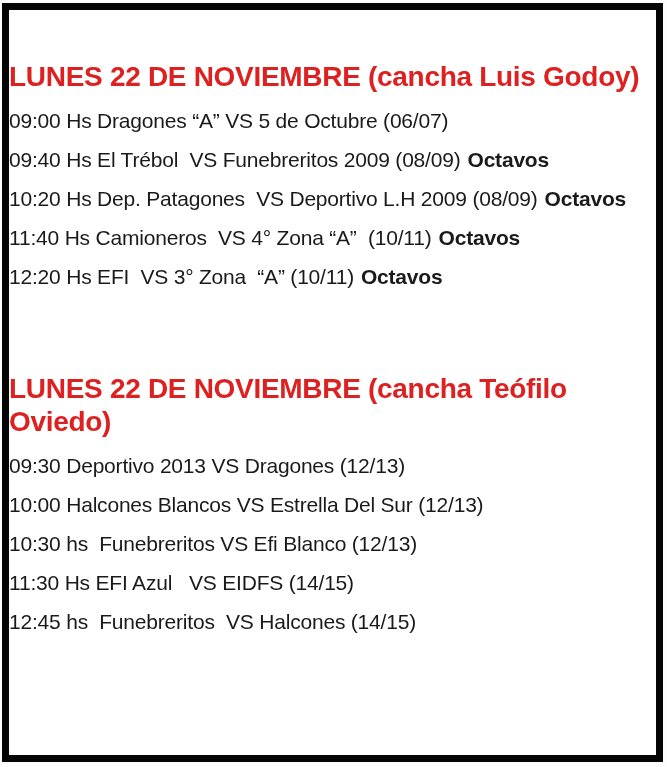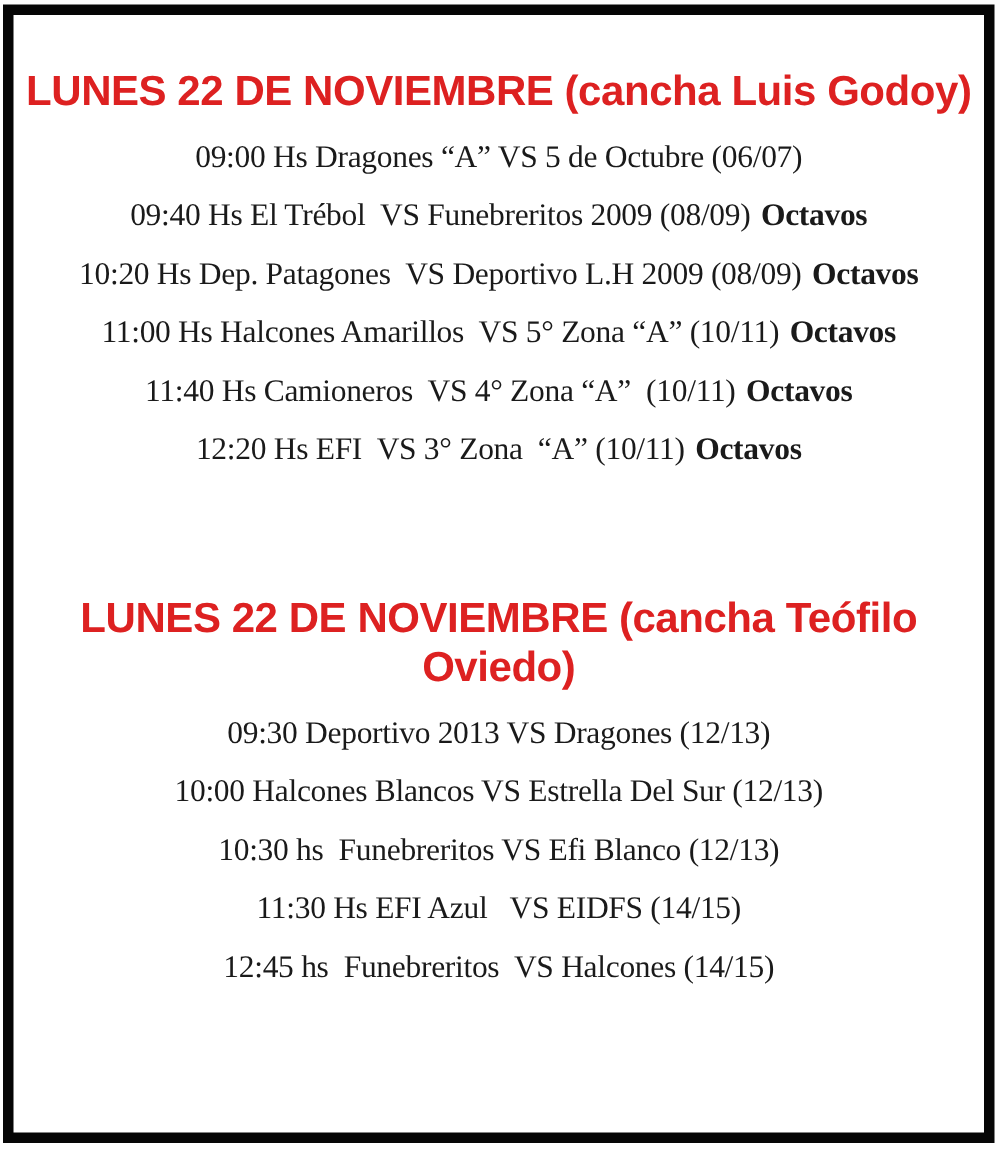--- a/index.html
+++ b/index.html
@@ -19,41 +19,39 @@
     position: absolute;
     top: 3px;
     left: 2px;
     right: 4px;
     bottom: 5px;
     border: 7px solid #050505;
     background: #ffffff;
     box-sizing: border-box;
   }
   .content {
-    padding-top: 34px;
-    text-align: center;
+    padding-top: 50px;
   }
   .section-heading {
     font-size: 28px;
     font-weight: bold;
     line-height: 33px;
     color: #dd2121;
     margin: 0 0 8px 0;
     letter-spacing: -0.3px;
     white-space: pre-wrap;
   }
   .section + .section {
     margin-top: 76px;
   }
   .match-row {
     font-size: 21px;
     line-height: 39px;
     color: #1a1a1a;
     letter-spacing: -0.2px;
-    font-family: Liberation Serif, serif;
   }
   .match-text {
     white-space: pre-wrap;
   }
   .suffix {
     white-space: pre-wrap;
     font-weight: bold;
   }
   .suffix:not(:empty) {
     margin-left: 7px;
@@ -64,21 +62,20 @@
 
 <div class="page">
   <div class="frame">
     <div class="content">
 
       <div class="section">
         <h1 class="section-heading">LUNES 22 DE NOVIEMBRE (cancha Luis Godoy)</h1>
         <div class="match-row"><span class="match-text">09:00 Hs Dragones “A” VS 5 de Octubre (06/07)</span><span class="suffix"></span></div>
         <div class="match-row"><span class="match-text">09:40 Hs El Trébol  VS Funebreritos 2009 (08/09)</span><span class="suffix">Octavos</span></div>
         <div class="match-row"><span class="match-text">10:20 Hs Dep. Patagones  VS Deportivo L.H 2009 (08/09)</span><span class="suffix">Octavos</span></div>
-        <div class="match-row"><span class="match-text">11:00 Hs Halcones Amarillos  VS 5° Zona “A” (10/11)</span><span class="suffix">Octavos</span></div>
         <div class="match-row"><span class="match-text">11:40 Hs Camioneros  VS 4° Zona “A”  (10/11)</span><span class="suffix">Octavos</span></div>
         <div class="match-row"><span class="match-text">12:20 Hs EFI  VS 3° Zona  “A” (10/11)</span><span class="suffix">Octavos</span></div>
       </div>
 
       <div class="section">
         <h1 class="section-heading">LUNES 22 DE NOVIEMBRE (cancha Teófilo Oviedo)</h1>
         <div class="match-row"><span class="match-text">09:30 Deportivo 2013 VS Dragones (12/13)</span><span class="suffix"></span></div>
         <div class="match-row"><span class="match-text">10:00 Halcones Blancos VS Estrella Del Sur (12/13)</span><span class="suffix"></span></div>
         <div class="match-row"><span class="match-text">10:30 hs  Funebreritos VS Efi Blanco (12/13)</span><span class="suffix"></span></div>
         <div class="match-row"><span class="match-text">11:30 Hs EFI Azul   VS EIDFS (14/15)</span><span class="suffix"></span></div>

